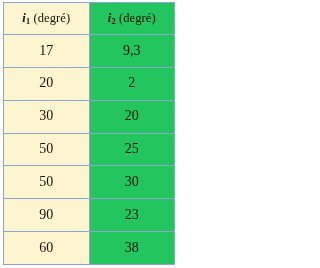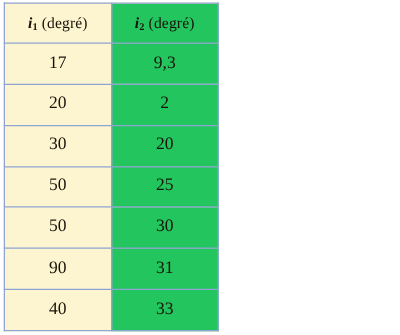--- a/index.html
+++ b/index.html
@@ -95,21 +95,21 @@
       <tr>
         <td class="cell col-i1">50</td>
         <td class="cell col-i2">25</td>
       </tr>
       <tr>
         <td class="cell col-i1">50</td>
         <td class="cell col-i2">30</td>
       </tr>
       <tr>
         <td class="cell col-i1">90</td>
-        <td class="cell col-i2">31</td>
+        <td class="cell col-i2">23</td>
       </tr>
       <tr>
-        <td class="cell col-i1">40</td>
-        <td class="cell col-i2">33</td>
+        <td class="cell col-i1">60</td>
+        <td class="cell col-i2">38</td>
       </tr>
     </tbody>
   </table>
 </div>
 
 </body></html>

